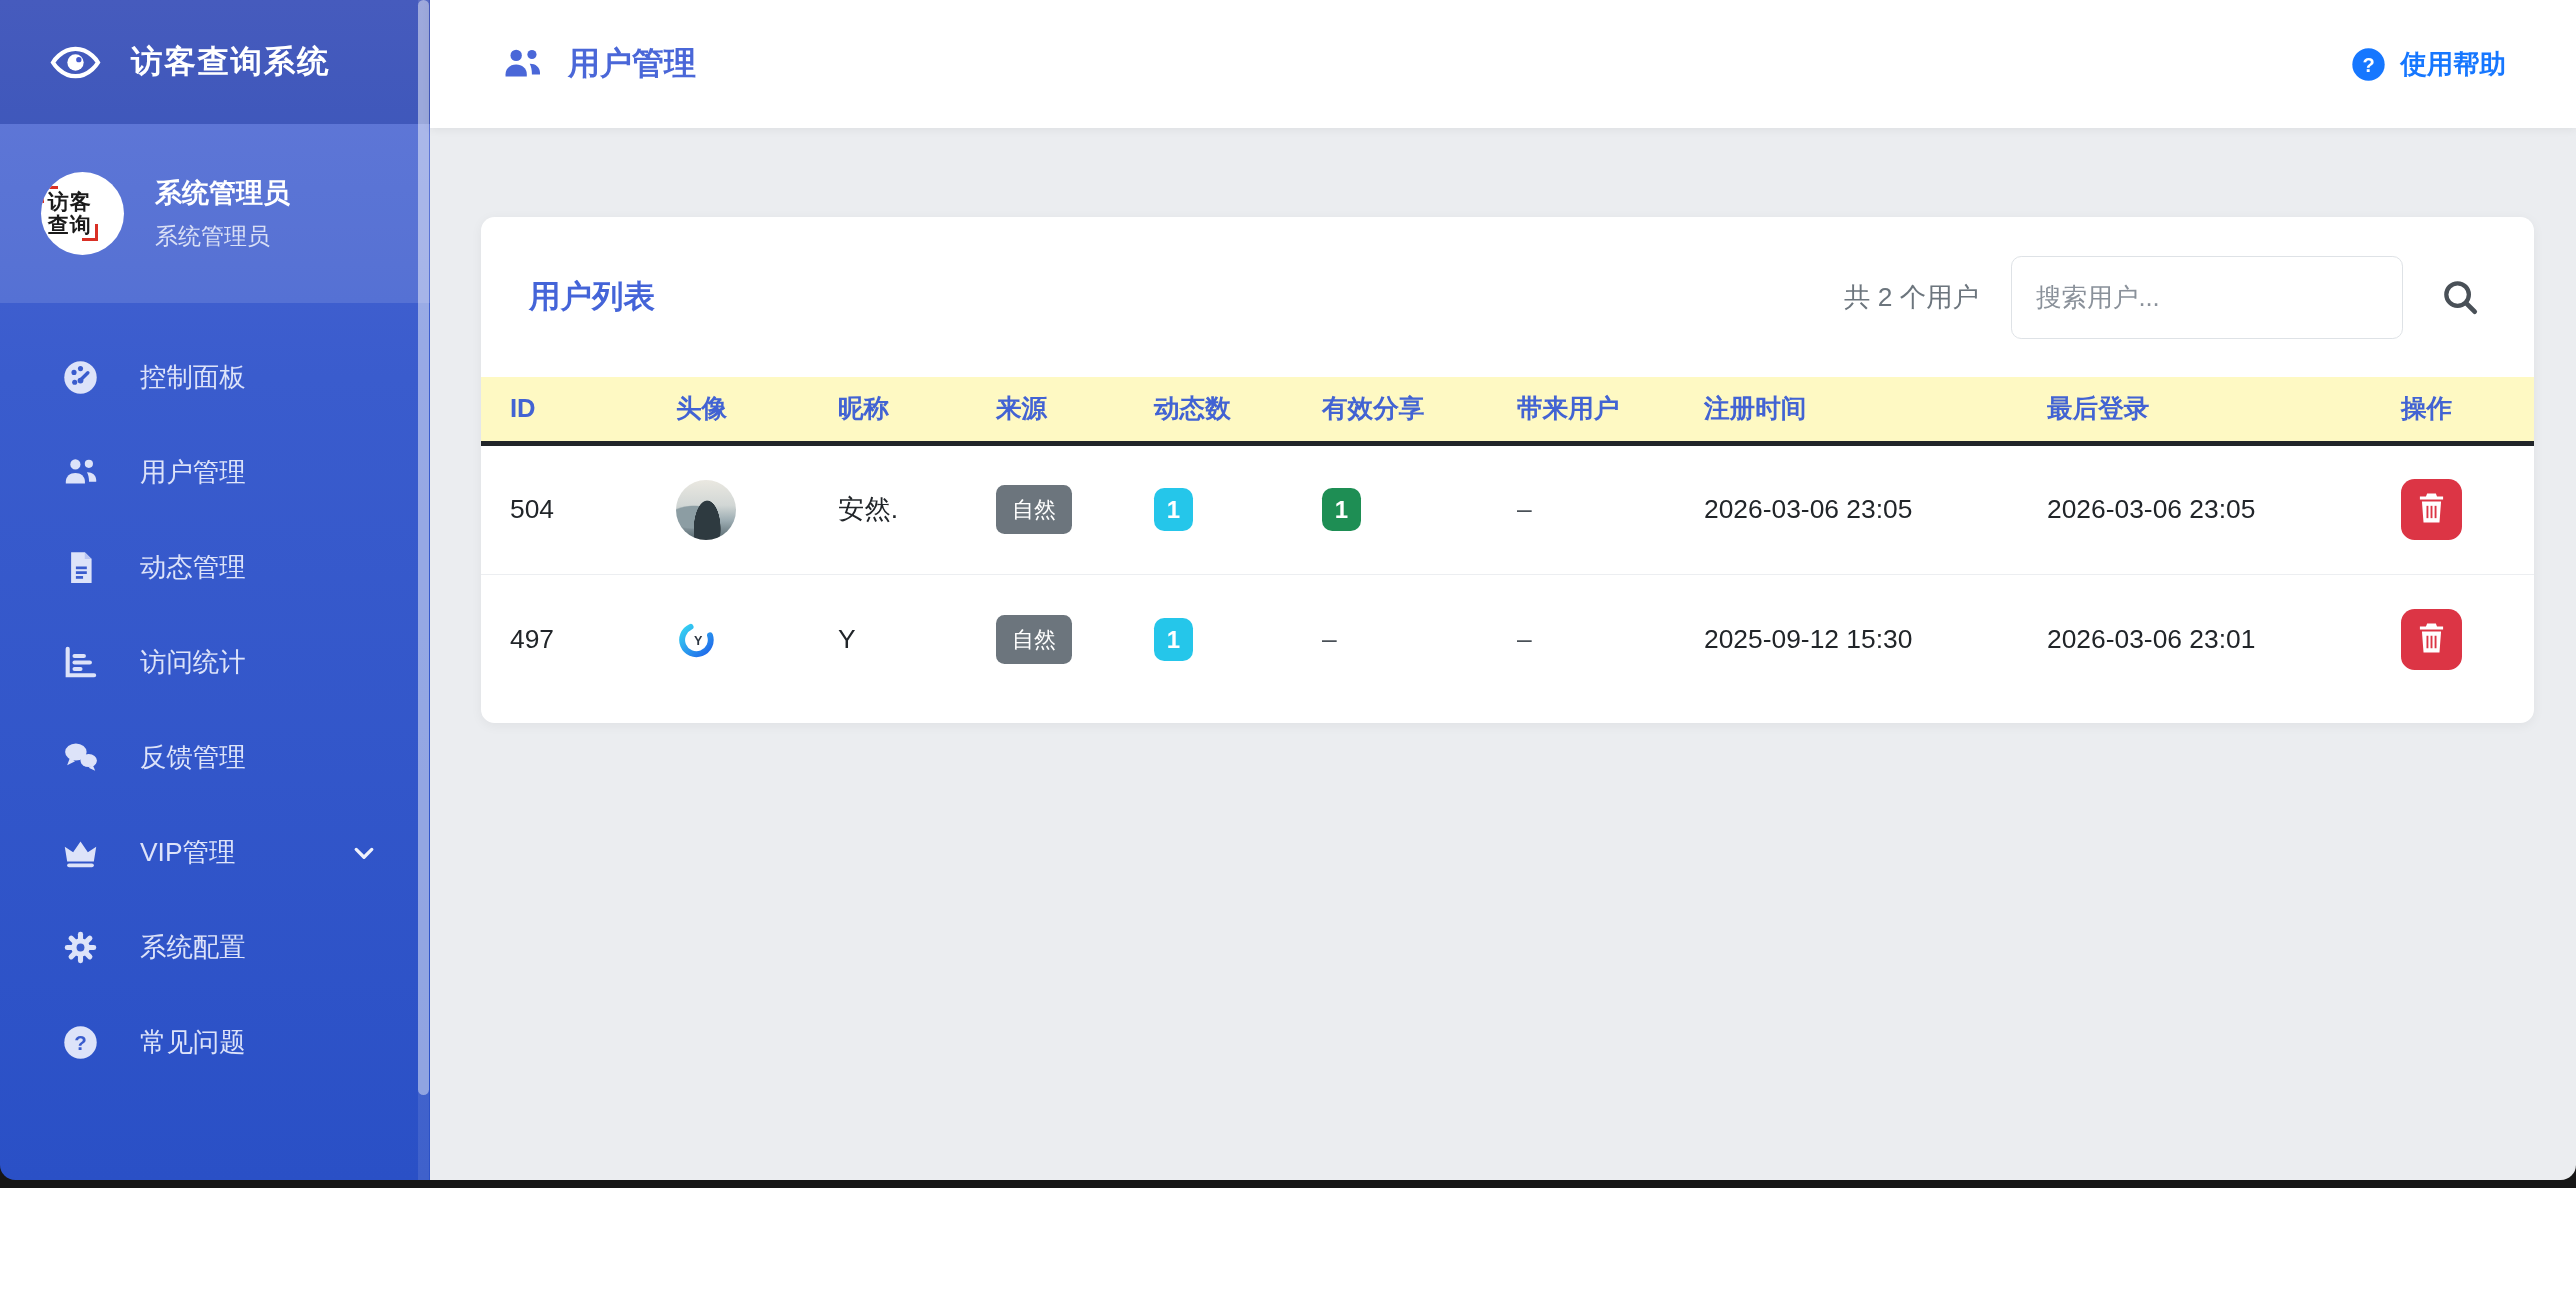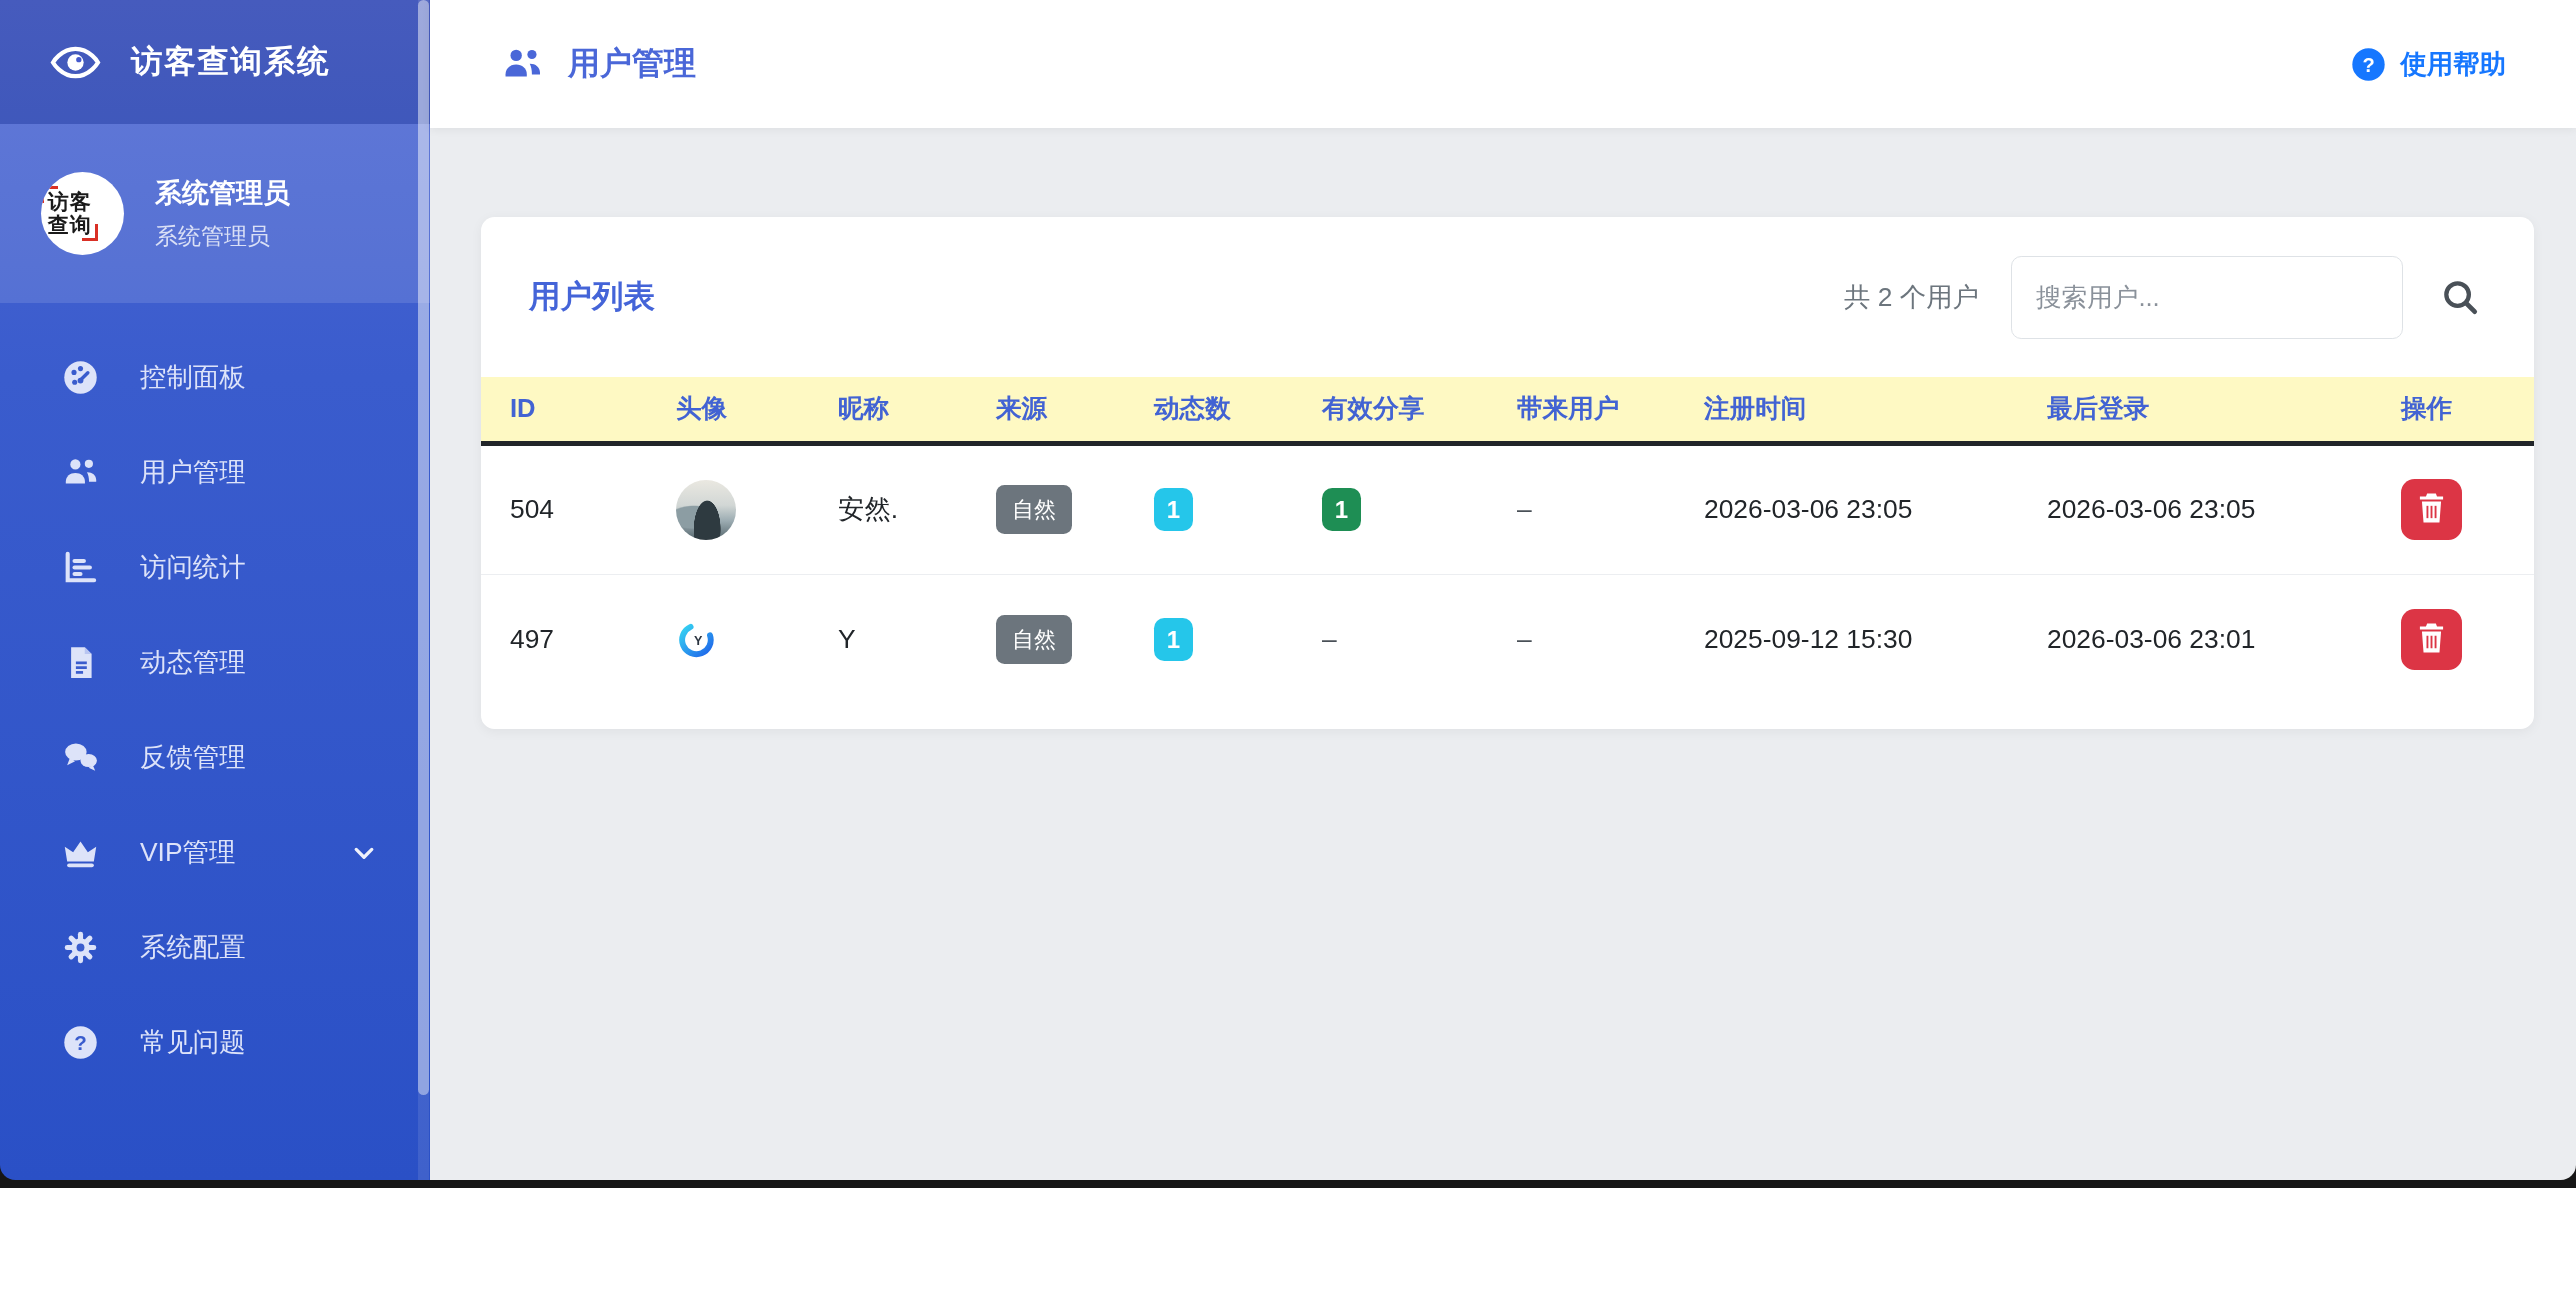--- a/index.html
+++ b/index.html
@@ -51,21 +51,21 @@
   .topbar-title { display:flex; align-items:center; gap:19px; color:#4a67d8;
                   font-size:32px; font-weight:bold; }
   .topbar-title .t-icon { width:51px; height:44px; display:flex; }
   .topbar-title .t-icon svg { width:100%; height:100%; }
   .help { margin-left:auto; display:flex; align-items:center; gap:13.6px; color:#1677ff;
           font-size:26.4px; font-weight:bold; text-decoration:none; cursor:pointer; }
   .help .h-icon { width:37px; height:37px; display:flex; }
 
   
   .card { margin:89px 42px 0 51px; width:2053px; background:#ffffff; border-radius:13.6px;
-          box-shadow:0 2.6px 12px rgba(0,0,0,0.05); overflow:hidden; padding-bottom:24px; }
+          box-shadow:0 2.6px 12px rgba(0,0,0,0.05); overflow:hidden; padding-bottom:18px; }
   .card-header { height:160px; display:flex; align-items:center; padding:0 53px 0 48px; }
   .card-title { color:#4464d8; font-size:31.5px; font-weight:bold; }
   .tools { margin-left:auto; display:flex; align-items:center; }
   .count { color:#6c757d; font-size:26.4px; margin-right:32px; }
   .search-input { width:392px; height:83px; border:1.7px solid #dee2e6; border-radius:10.2px;
                   font-size:25.6px; color:#343a40; padding:0 24px; outline:none;
                   font-family:"Liberation Sans",sans-serif; }
   .search-input::placeholder { color:#8a919a; }
   .search-btn { background:none; border:none; margin-left:37px; width:41px; height:41px;
                 display:flex; cursor:pointer; padding:0; }
@@ -151,40 +151,40 @@
                 <circle cx="9" cy="7.3" r="3"></circle>
                 <path d="M3.4 17.4c0-3.1 2.5-5.1 5.6-5.1s5.6 2 5.6 5.1v1.1H3.4z"></path>
                 <circle cx="16.9" cy="6.9" r="2.4"></circle>
                 <path d="M15.8 11.8c2.9-.1 5.4 1.7 5.4 4.6v1h-4.2c0-2.3-.4-4.1-1.2-5.6z"></path>
               </svg>
             </span>
             <span>用户管理</span>
           </div>
           <div class="menu-item">
             <span class="mi-icon">
-              <svg viewBox="0 0 24 24" fill="none" stroke="currentColor" stroke-width="2.4" stroke-linecap="round">
-                <path d="M4.5 4v15.5H20"></path>
-                <line x1="8.5" y1="8.2" x2="14" y2="8.2"></line>
-                <line x1="8.5" y1="12" x2="17.5" y2="12"></line>
-                <line x1="8.5" y1="15.8" x2="12" y2="15.8"></line>
-              </svg>
-            </span>
-            <span>访问统计</span>
-          </div>
-          <div class="menu-item">
-            <span class="mi-icon">
               <svg viewBox="0 0 24 24">
                 <path d="M6.5 3h8l4 4v14h-12z" fill="currentColor"></path>
                 <path d="M14.5 3v4h4z" fill="#b9c5f2"></path>
                 <line x1="9.3" y1="12.2" x2="15.7" y2="12.2" stroke="#3a5ccd" stroke-width="1.6"></line>
                 <line x1="9.3" y1="15" x2="15.7" y2="15" stroke="#3a5ccd" stroke-width="1.6"></line>
                 <line x1="9.3" y1="17.8" x2="13.5" y2="17.8" stroke="#3a5ccd" stroke-width="1.6"></line>
               </svg>
             </span>
             <span>动态管理</span>
+          </div>
+          <div class="menu-item">
+            <span class="mi-icon">
+              <svg viewBox="0 0 24 24" fill="none" stroke="currentColor" stroke-width="2.4" stroke-linecap="round">
+                <path d="M4.5 4v15.5H20"></path>
+                <line x1="8.5" y1="8.2" x2="14" y2="8.2"></line>
+                <line x1="8.5" y1="12" x2="17.5" y2="12"></line>
+                <line x1="8.5" y1="15.8" x2="12" y2="15.8"></line>
+              </svg>
+            </span>
+            <span>访问统计</span>
           </div>
           <div class="menu-item">
             <span class="mi-icon">
               <svg viewBox="0 0 24 24" fill="currentColor">
                 <ellipse cx="9.3" cy="8.8" rx="6.3" ry="5"></ellipse>
                 <path d="M5.8 12.2L4.2 16.6l4.6-2.4z"></path>
                 <ellipse cx="16.8" cy="13.8" rx="4.8" ry="3.8"></ellipse>
                 <path d="M19.2 16.4l1.4 3.4-3.8-1.8z"></path>
               </svg>
             </span>

